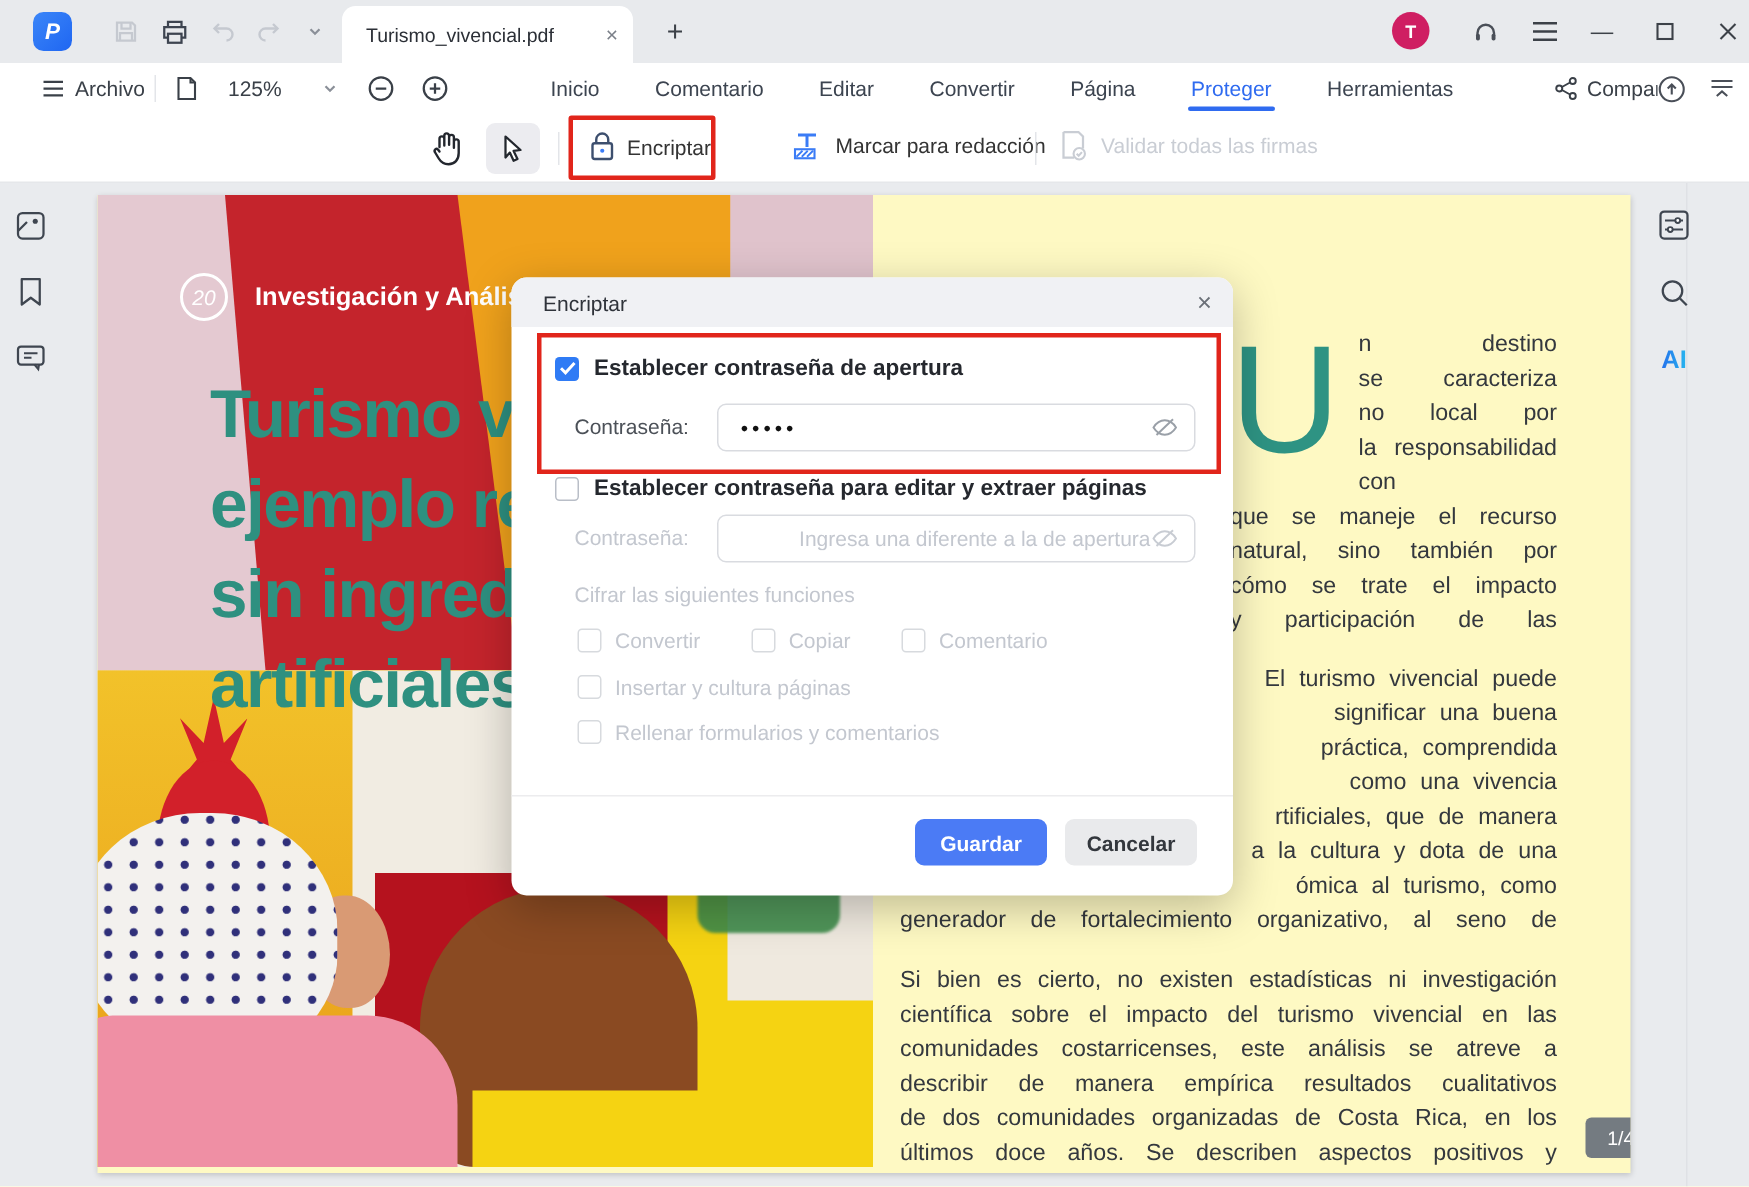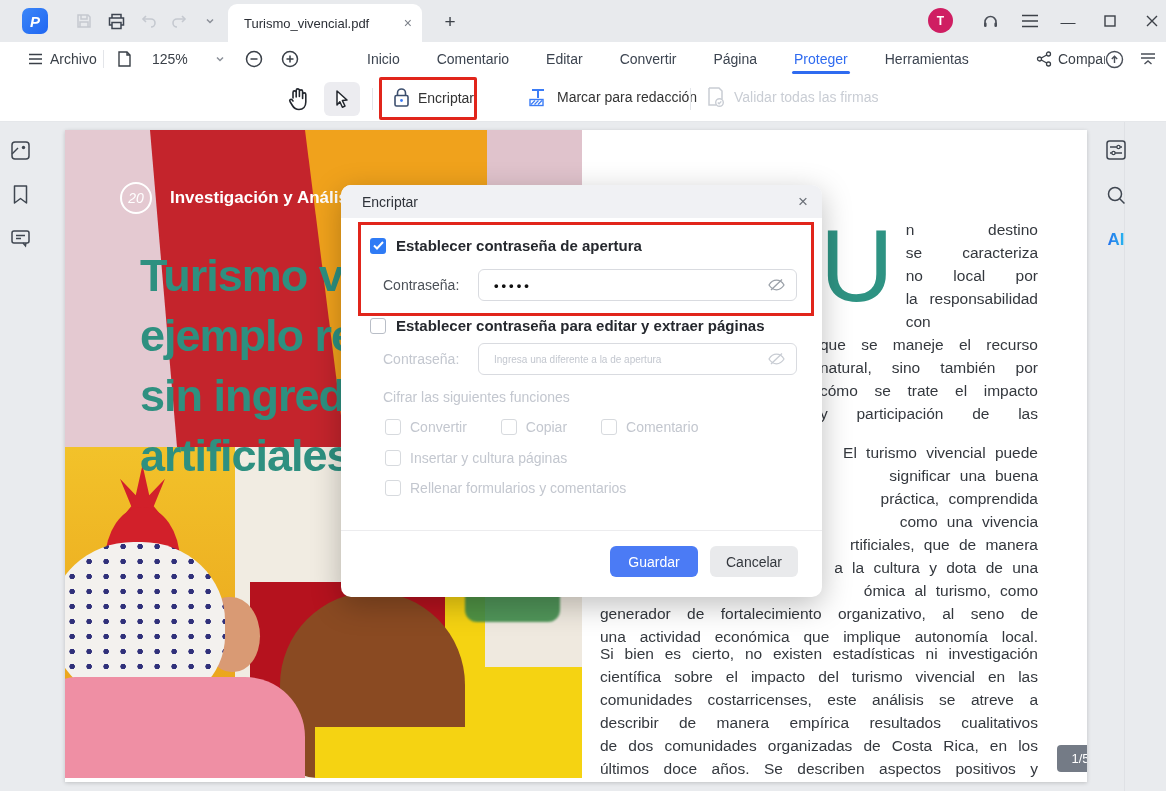--- a/index.html
+++ b/index.html
@@ -37,21 +37,21 @@
   .tool-label { font-size:14px; color:#333; }
   .tool-label.dis { color:#c9cdd4; }
 
   
   .side-ico { width:24px; height:24px; display:flex; align-items:center; justify-content:center; }
   #rsb-divider { left:1124px; top:122px; width:1px; height:669px; background:#dfe1e5; }
   .ai-text { font-weight:bold; font-size:17px; background:linear-gradient(90deg,#2563eb,#27c4f0);
              -webkit-background-clip:text; background-clip:text; color:transparent; }
 
   
-  #page { left:65px; top:130px; width:1022px; height:652px; background:#ffffff; overflow:hidden;
+  #page { left:65px; top:130px; width:1022px; height:652px; background:#fef9c3; overflow:hidden;
           box-shadow:0 1px 4px rgba(0,0,0,.18); }
   #art { left:0; top:0; width:517px; height:317px; background:#e4c9d1; overflow:hidden; }
   .art-orange { left:200px; top:0; width:222px; height:317px; background:#f0a21c; }
   .art-pink2 { left:422px; top:0; width:95px; height:317px; background:#e0c3cc; }
   .art-red { left:0; top:0; width:517px; height:317px; background:#c4242c;
              clip-path:polygon(85px 0,240px 0,280px 317px,112px 317px); }
   .badge20 { left:55px; top:52px; width:32px; height:32px; border:2px solid #fff; border-radius:50%;
              color:#fff; font-size:14px; font-style:italic; display:flex; align-items:center; justify-content:center;}
   .art-title { left:105px; top:58px; color:#fff; font-weight:bold; font-size:17px; white-space:nowrap; }
   #heading { left:75px; top:116px; width:520px; color:#2e9080; font-weight:bold; font-size:45px;
@@ -102,23 +102,23 @@
   .cb { width:16px; height:16px; border-radius:3px; }
   .cb.on { background:#2f7bf5; display:flex; align-items:center; justify-content:center; }
   .cb.off { background:#fff; border:1.5px solid #b9bec7; }
   .cb.offdis { background:#fff; border:1.5px solid #d7dade; }
   .cb-label { font-size:15px; font-weight:bold; color:#25282e; }
   .fld-label { font-size:14px; color:#4c5158; }
   .fld-label.dis, .dis-text { color:#c3c7cf; }
   .pwfield { width:319px; height:32px; border:1px solid #d9dbe0; border-radius:6px; display:flex;
              align-items:center; padding:0 10px 0 15px; }
   .pw-dots { flex:1; font-size:13px; letter-spacing:3px; color:#111; font-weight:bold; }
-  .pw-ph { flex:1; font-size:10px; color:#c3c7cf; white-space:nowrap; overflow:hidden;}
+  .pw-ph { flex:1; font-size:14px; color:#c3c7cf; white-space:nowrap; overflow:hidden;text-align:right;}
   .dlg-btn { height:31px; border-radius:6px; font-size:14px; display:flex; align-items:center;
-             justify-content:center; }
+             justify-content:center;font-weight:bold; }
   .btn-primary { background:#4b7bf5; color:#fff; }
   .btn-sec { background:#e9eaec; color:#33373d; }
   .optlbl { font-size:14px; color:#c3c7cf; }
 </style>
 </head>
 <body>
 
 <div id="app">
 
   <div id="titlebar" class="abs">
@@ -382,36 +382,35 @@
           <div class="dline">El turismo vivencial puede</div>
           <div class="dline">significar una buena</div>
           <div class="dline">práctica, comprendida</div>
           <div class="dline">como una vivencia</div>
           <div class="dline">rtificiales, que de manera</div>
           <div class="dline">a la cultura y dota de una</div>
           <div class="dline">ómica al turismo, como</div>
         </div>
       <div class="just">
           <div class="dline">generador de fortalecimiento organizativo, al seno de</div>
-          <div class="dline">una actividad económica que implique autonomía local.</div>
         </div>
     </div>
     <div id="para3" class="abs just">
       <div>
           <div class="dline">Si bien es cierto, no existen estadísticas ni investigación</div>
           <div class="dline">científica sobre el impacto del turismo vivencial en las</div>
           <div class="dline">comunidades costarricenses, este análisis se atreve a</div>
           <div class="dline">describir de manera empírica resultados cualitativos</div>
           <div class="dline">de dos comunidades organizadas de Costa Rica, en los</div>
           <div class="dline">últimos doce años. Se describen aspectos positivos y</div>
           <div class="dline">posibles impactos en ambas comunidades organizadas</div>
         </div>
     </div>
 
-    <div class="pgbadge abs">1/5</div>
+    <div class="pgbadge abs">1/4</div>
   </div>
 
   <div id="dialog" class="abs">
     <div id="dlg-head" class="abs">
       <span id="dlg-title">Encriptar</span>
       <span style="color:#6b7078;font-size:17px">×</span>
     </div>
 
     <div class="redbox abs"></div>
 

